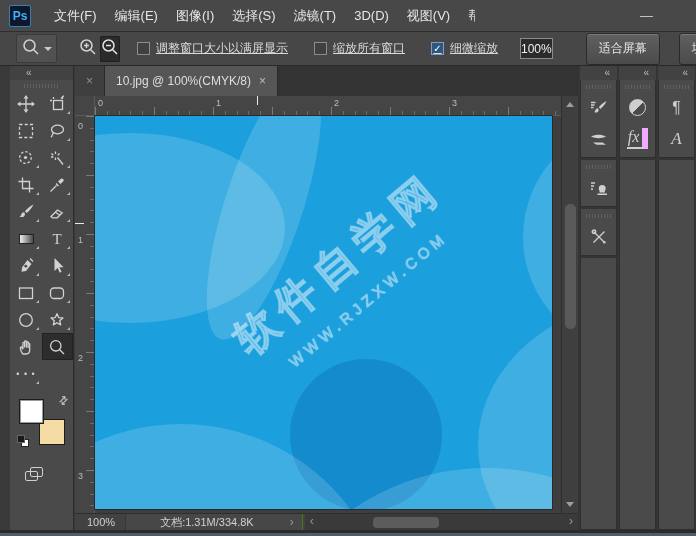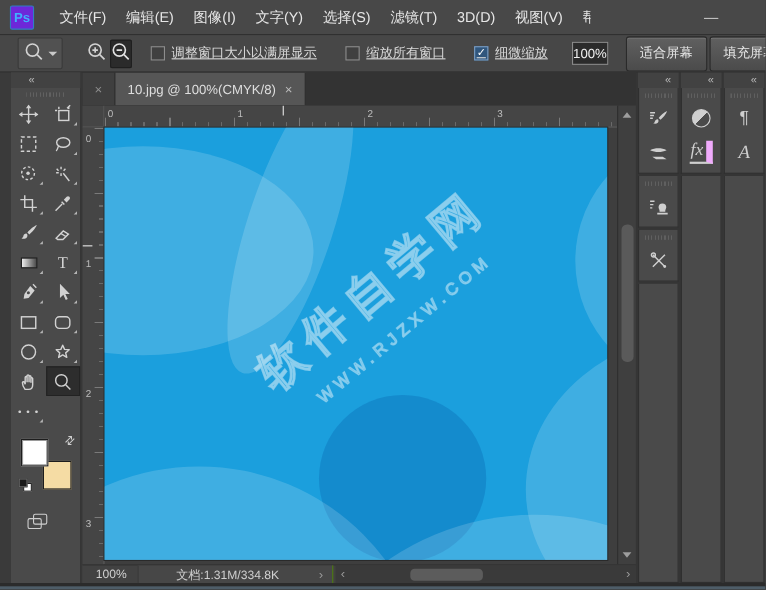--- a/index.html
+++ b/index.html
@@ -7,21 +7,21 @@
   body {
     font-family:"Liberation Sans","DejaVu Sans",sans-serif;
     background:#3c3c3c; color:#dcdcdc; font-size:12px;
     -webkit-user-select:none; user-select:none;
   }
   .app { width:696px; height:536px; display:flex; flex-direction:column; background:#3c3c3c; }
 
   
   .titlebar { height:32px; background:#484848; display:flex; align-items:center;
     border-bottom:1px solid #2e2e2e; flex:0 0 32px; overflow:hidden; }
-  .ps-logo { width:22px; height:22px; margin:0 14px 0 9px; background:#6d28d9;
+  .ps-logo { width:22px; height:22px; margin:0 14px 0 9px; background:#0f172a;
     border:1px solid #2f7fc2; border-radius:2px; color:#3fb1ff; font-weight:bold;
     font-size:12px; display:flex; align-items:center; justify-content:center; }
   .menus { display:flex; align-items:center; height:100%; }
   .menu { padding:0 9px; font-size:13px; color:#e6e6e6; line-height:32px; white-space:nowrap; cursor:default; }
   .menu.clipped { width:16px; overflow:hidden; padding-right:0; }
   .wincontrols { margin-left:auto; display:flex; align-items:center; height:100%; }
   .winbtn { width:33px; text-align:center; color:#cfcfcf; font-size:13px; line-height:30px; }
 
   
   .optionsbar { height:34px; flex:0 0 34px; background:#474747; border-bottom:1px solid #282828;
@@ -35,21 +35,21 @@
   .vsep { width:1px; height:24px; background:#333; margin:0 6px; }
   .optbtn { width:26px; height:26px; display:flex; align-items:center; justify-content:center;
     border-radius:2px; margin:0 1px; }
   .optbtn.pressed { background:#2b2b2b; box-shadow:inset 0 0 0 1px #1f1f1f; }
   .chk { display:flex; align-items:center; gap:6px; color:#dadada; margin:0 10px 0 16px; font-size:12px;text-decoration:underline; }
   .chk .box { width:13px; height:13px; border:1px solid #8d8d8d; background:#404040; flex:0 0 13px;
     font-size:10px; line-height:11px; text-align:center; color:#fff; }
   .chk.checked .box { background:#30567d; border-color:#7d9fc4; }
   .zoomfield { width:52px; height:21px; margin:0 14px 0 12px; background:#2b2b2b; border:1px solid #8a8a8a;
     color:#f0f0f0; display:flex; align-items:center; justify-content:center; font-size:12px; }
-  .psbtn { height:32px; padding:0 12px; margin-left:2px; font-size:12px; color:#e8e8e8;
+  .psbtn { height:32px; padding:0 12px; margin-left:19px; font-size:12px; color:#e8e8e8;
     background:linear-gradient(#606060,#4b4b4b); border:1px solid #2a2a2a; border-radius:3px;
     box-shadow:inset 0 1px 0 #7a7a7a; font-family:inherit; }
   .psbtn.fillscreen { margin-right:-14px; }
 
   
   .main { flex:1; display:flex; min-height:0; }
 
   
   .toolbar { width:75px; flex:0 0 75px; background:#3a3a3a; display:flex; }
   .toolpanel { margin-left:10px; width:64px; background:#4a4a4a; border-right:1px solid #2d2d2d;
@@ -171,21 +171,20 @@
 <div class="app">
 
   <header class="titlebar">
     <div class="ps-logo">
       <span>Ps</span>
     </div>
     <nav class="menus">
       <span class="menu">文件(F)</span>
       <span class="menu">编辑(E)</span>
       <span class="menu">图像(I)</span>
-      <span class="menu">文字(Y)</span>
       <span class="menu">选择(S)</span>
       <span class="menu">滤镜(T)</span>
       <span class="menu">3D(D)</span>
       <span class="menu">视图(V)</span>
       <span class="menu clipped">帮助(H)</span>
     </nav>
     <div class="wincontrols">
       <span class="winbtn">—</span>
       <span class="winbtn"></span>
 

